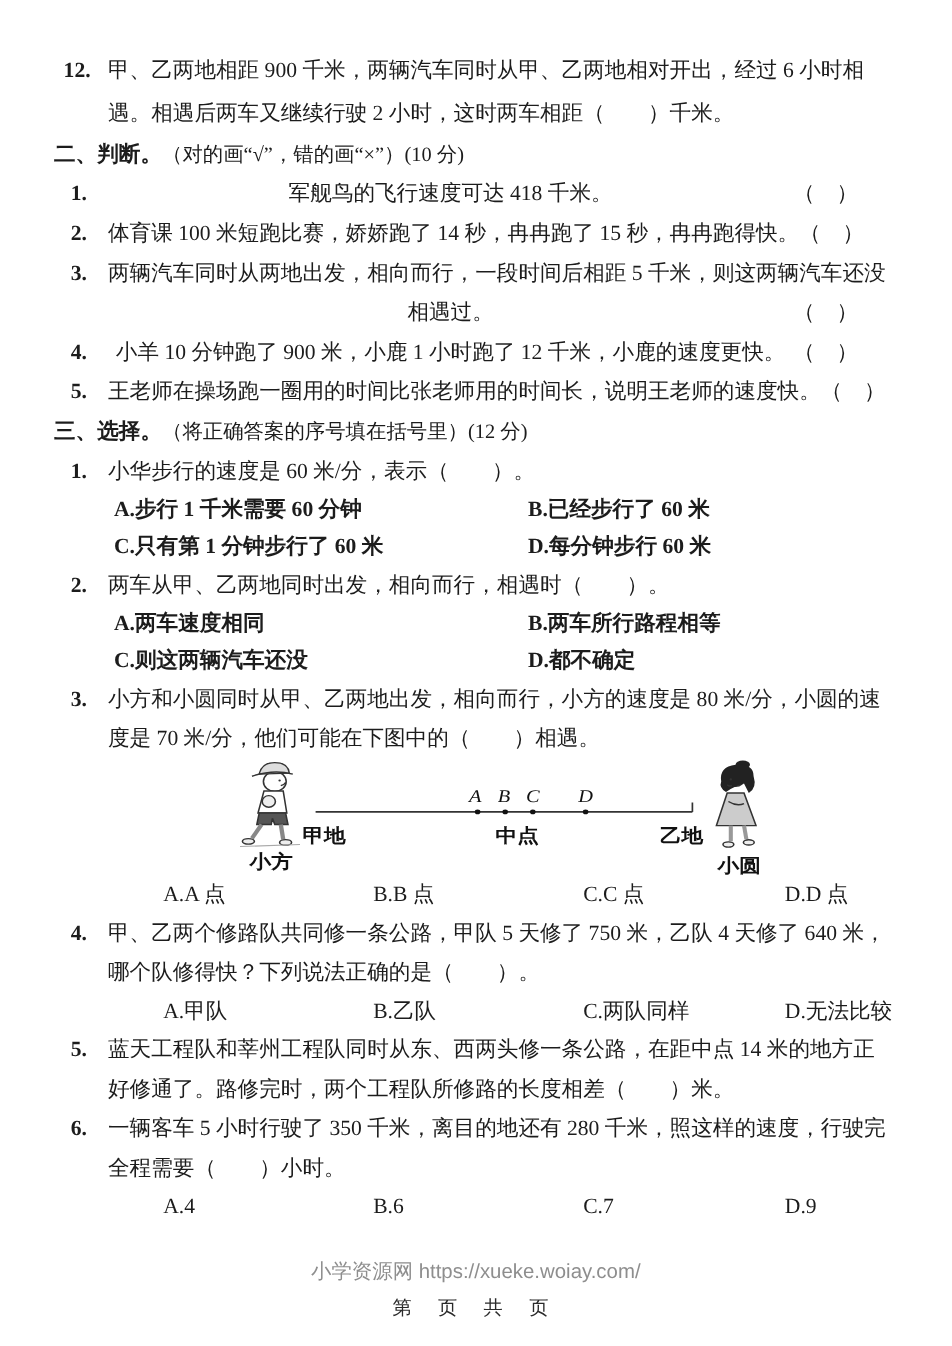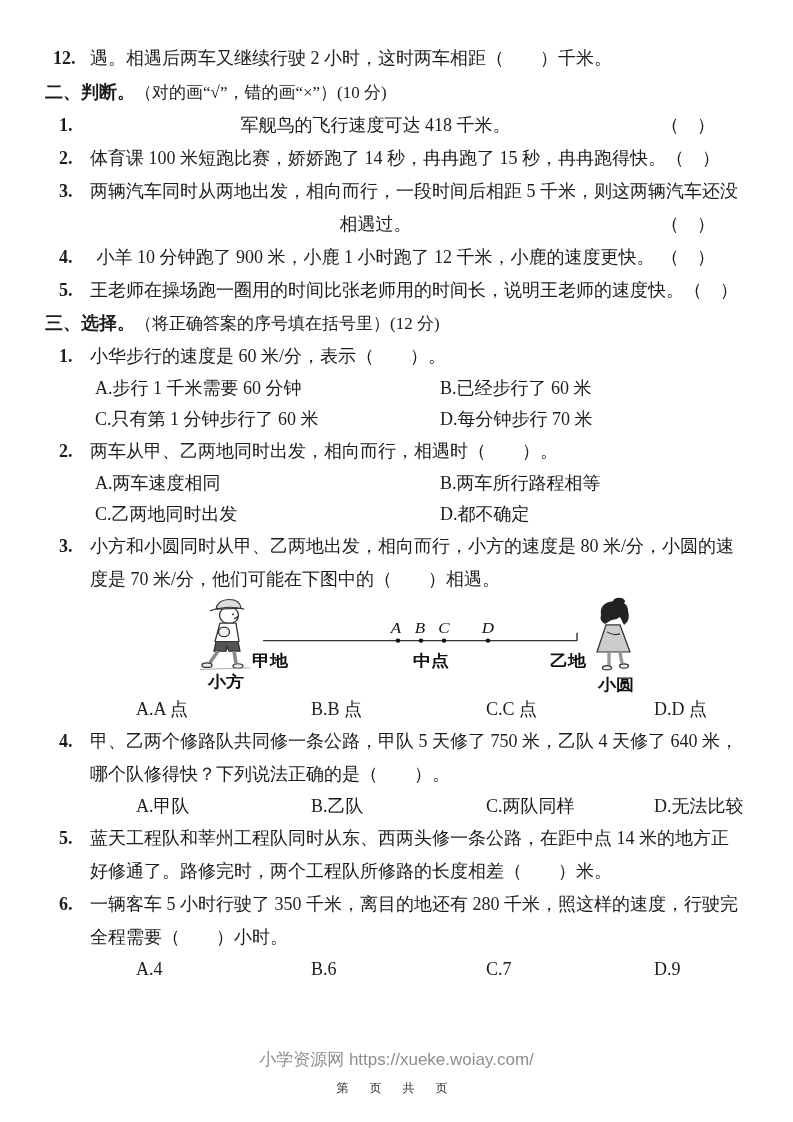--- a/index.html
+++ b/index.html
@@ -32,47 +32,48 @@
 
   .judge .line { line-height:33px; }
   .judge .qnum { line-height:33px; }
   .jrow { display:flex; line-height:33px;text-align:center; }
   .jtext { flex:1; white-space:nowrap; }
   .jbracket { padding-right:6px; white-space:pre; }
 
   .choice-stem { line-height:33px; }
   .choice .qnum { line-height:33px; }
   .opts { display:grid; padding-left:5px; line-height:31px; }
-  .opts.two  { grid-template-columns:345px auto; }
+  .opts.two  { grid-template-columns:345px auto;font-weight:bold; }
   .opts.four { grid-template-columns:175px 175px 168px auto;margin-left:41px; }
   .opt { white-space:nowrap; }
 
   .diagram-wrap { margin-left:60px; height:98px; }
   .diagram-wrap svg { display:block; }
 
   .footer-site {
     position:absolute; left:0; top:1048px; width:100%;
     text-align:center;
     font-family:"Liberation Sans","DejaVu Sans",sans-serif;
     font-size:17px; color:#8e8e8e;
   }
   .footer-page {
     position:absolute; left:0; top:1080px; width:100%;
     text-align:center;
-    font-size:12px; color:#2a2a2a; letter-spacing:9px;
+    font-size:16px; color:#2a2a2a; letter-spacing:9px;
   }
 </style>
 </head>
 <body>
 
 <div class="page">
   <div class="content">
 
     <div class="q q12">
       <span class="qnum">12.</span>
+      <div class="line">甲、乙两地相距 900 千米，两辆汽车同时从甲、乙两地相对开出，经过 6 小时相</div>
       <div class="line">遇。相遇后两车又继续行驶 2 小时，这时两车相距（　　）千米。</div>
     </div>
 
     <div class="sec-header">
       <span class="sec-title">二、判断。</span><span class="sec-sub">（对的画“√”，错的画“×”）(10 分)</span>
     </div>
 
     <div class="judge">
       <div class="q">
         <span class="qnum">1.</span>
@@ -118,31 +119,31 @@
 
     <div class="choice">
 
       <div class="q">
         <span class="qnum">1.</span>
         <div class="line choice-stem">小华步行的速度是 60 米/分，表示（　　）。</div>
         <div class="opts two">
           <span class="opt">A.步行 1 千米需要 60 分钟</span>
           <span class="opt">B.已经步行了 60 米</span>
           <span class="opt">C.只有第 1 分钟步行了 60 米</span>
-          <span class="opt">D.每分钟步行 70 米</span>
+          <span class="opt">D.每分钟步行 60 米</span>
         </div>
       </div>
 
       <div class="q">
         <span class="qnum">2.</span>
         <div class="line choice-stem">两车从甲、乙两地同时出发，相向而行，相遇时（　　）。</div>
         <div class="opts two">
           <span class="opt">A.两车速度相同</span>
           <span class="opt">B.两车所行路程相等</span>
-          <span class="opt">C.乙两地同时出发</span>
+          <span class="opt">C.则这两辆汽车还没</span>
           <span class="opt">D.都不确定</span>
         </div>
       </div>
 
       <div class="q">
         <span class="qnum">3.</span>
         <div class="line choice-stem">小方和小圆同时从甲、乙两地出发，相向而行，小方的速度是 80 米/分，小圆的速</div>
         <div class="line choice-stem">度是 70 米/分，他们可能在下图中的（　　）相遇。</div>
 
         <div class="diagram-wrap">

